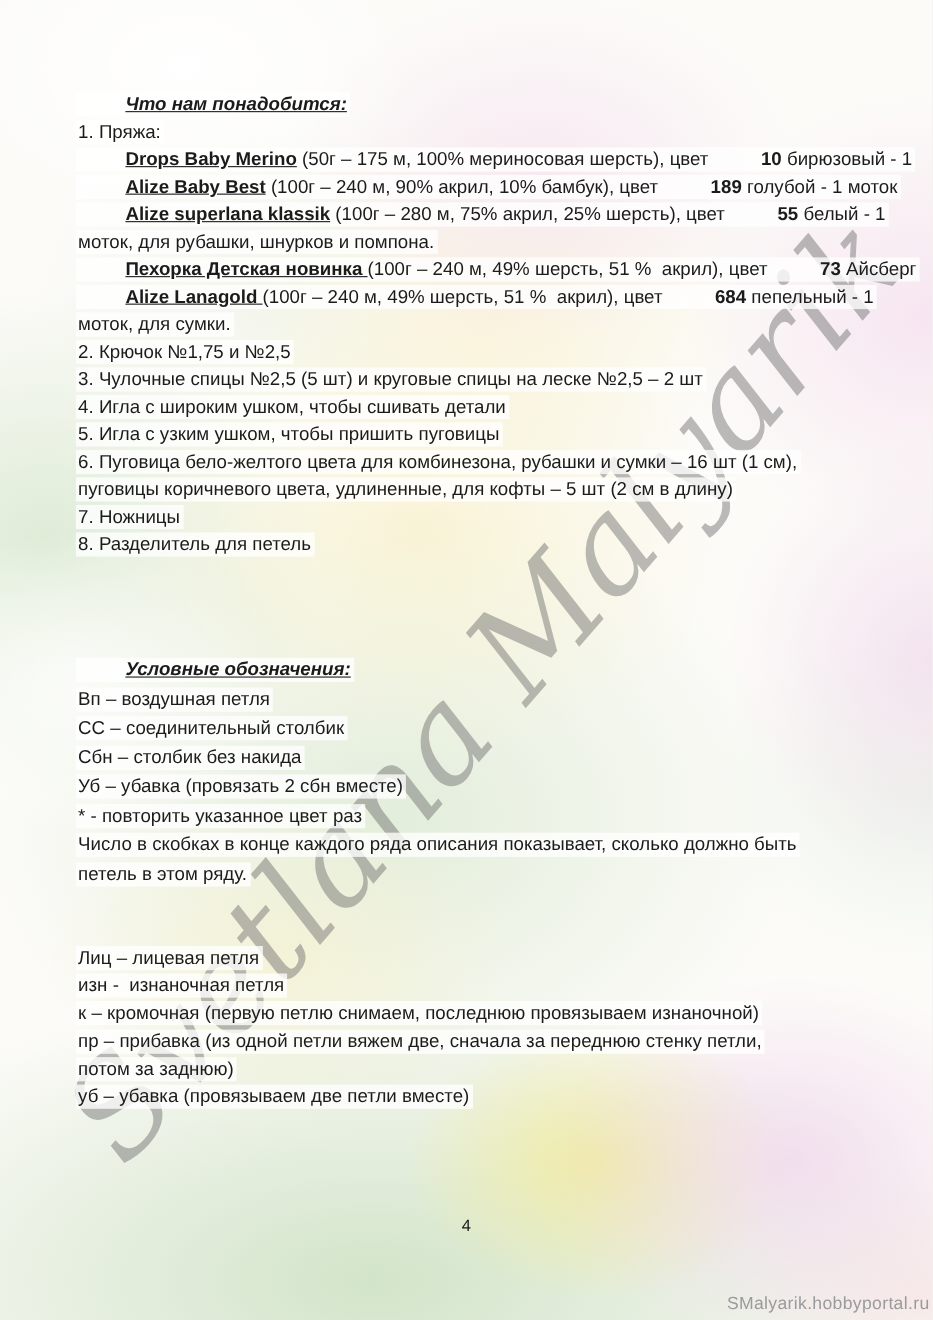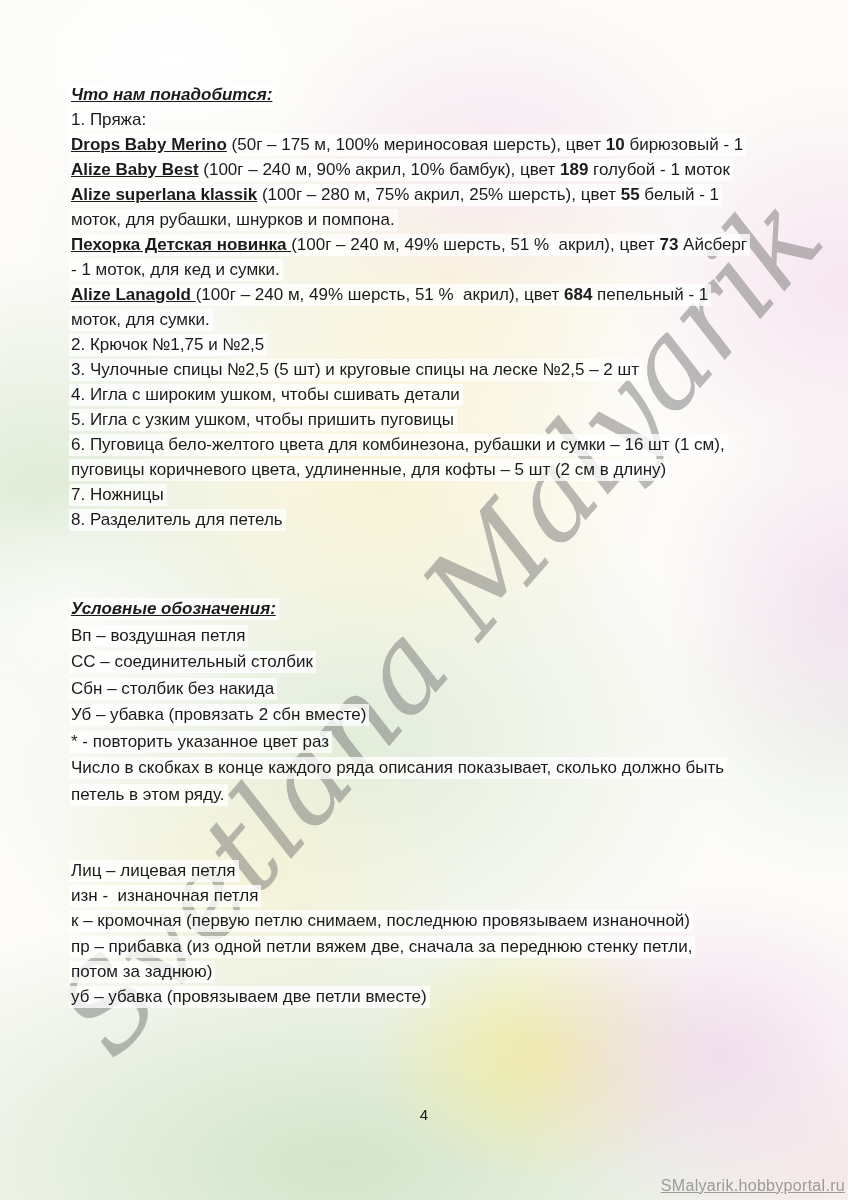--- a/index.html
+++ b/index.html
@@ -36,49 +36,48 @@
     font-size:118px;white-space:nowrap;
     color:rgba(112,112,112,0.48);
   }
   .content{position:absolute;inset:0;}
   .sec{position:absolute;left:69px;width:760px;}
   .sec-a{top:84px;}  .sec-a .line{height:25px;}
   .sec-b{top:598px;} .sec-b .line{height:26.5px;}
   .sec-c{top:860px;} .sec-c .line{height:25.2px;}
   .line{white-space:pre;font-size:17px;line-height:21px;}
   .hl{background:rgba(255,255,255,0.78);padding:1px 3px 2px 2px;}
-  .b{font-weight:700;}
+  .b{font-weight:700;margin-left:43px;}
   .i{font-style:italic;}
   .u{text-decoration:underline;}
   .pagenum{
     position:absolute;left:0;right:0;top:1106px;text-align:center;
     font-size:15px;color:#1a1a1a;
   }
   .footer{
     position:absolute;right:3px;top:1177px;
-    font-size:16px;color:#9b9b9b;letter-spacing:0.3px;text-decoration:underline;
+    font-size:16px;color:#9b9b9b;letter-spacing:0.3px;
   }
 </style>
 </head>
 <body>
 
 <div class="page">
   <div class="bg"></div>
   <div class="watermark">Svetlana Malyarik</div>
 
   <main class="content">
     <section class="sec sec-a">
         <div class="line"><span class="hl"><span class="b i u">Что нам понадобится:</span></span></div>
         <div class="line"><span class="hl"><span class="">1. Пряжа:</span></span></div>
         <div class="line"><span class="hl"><span class="b u">Drops Baby Merino</span><span class=""> (50г – 175 м, 100% мериносовая шерсть), цвет </span><span class="b ">10</span><span class=""> бирюзовый - 1</span></span></div>
         <div class="line"><span class="hl"><span class="b u">Alize Baby Best</span><span class=""> (100г – 240 м, 90% акрил, 10% бамбук), цвет </span><span class="b ">189</span><span class=""> голубой - 1 моток</span></span></div>
         <div class="line"><span class="hl"><span class="b u">Alize superlana klassik</span><span class=""> (100г – 280 м, 75% акрил, 25% шерсть), цвет </span><span class="b ">55</span><span class=""> белый - 1</span></span></div>
         <div class="line"><span class="hl"><span class="">моток, для рубашки, шнурков и помпона.</span></span></div>
         <div class="line"><span class="hl"><span class="b u">Пехорка Детская новинка </span><span class="">(100г – 240 м, 49% шерсть, 51 %  акрил), цвет </span><span class="b ">73</span><span class=""> Айсберг</span></span></div>
-        <div class="line"><span class="hl"><span class="">- 1 моток, для кед и сумки.</span></span></div>
         <div class="line"><span class="hl"><span class="b u">Alize Lanagold </span><span class="">(100г – 240 м, 49% шерсть, 51 %  акрил), цвет </span><span class="b ">684</span><span class=""> пепельный - 1</span></span></div>
         <div class="line"><span class="hl"><span class="">моток, для сумки.</span></span></div>
         <div class="line"><span class="hl"><span class="">2. Крючок №1,75 и №2,5</span></span></div>
         <div class="line"><span class="hl"><span class="">3. Чулочные спицы №2,5 (5 шт) и круговые спицы на леске №2,5 – 2 шт</span></span></div>
         <div class="line"><span class="hl"><span class="">4. Игла с широким ушком, чтобы сшивать детали</span></span></div>
         <div class="line"><span class="hl"><span class="">5. Игла с узким ушком, чтобы пришить пуговицы</span></span></div>
         <div class="line"><span class="hl"><span class="">6. Пуговица бело-желтого цвета для комбинезона, рубашки и сумки – 16 шт (1 см),</span></span></div>
         <div class="line"><span class="hl"><span class="">пуговицы коричневого цвета, удлиненные, для кофты – 5 шт (2 см в длину)</span></span></div>
         <div class="line"><span class="hl"><span class="">7. Ножницы</span></span></div>
         <div class="line"><span class="hl"><span class="">8. Разделитель для петель</span></span></div>

